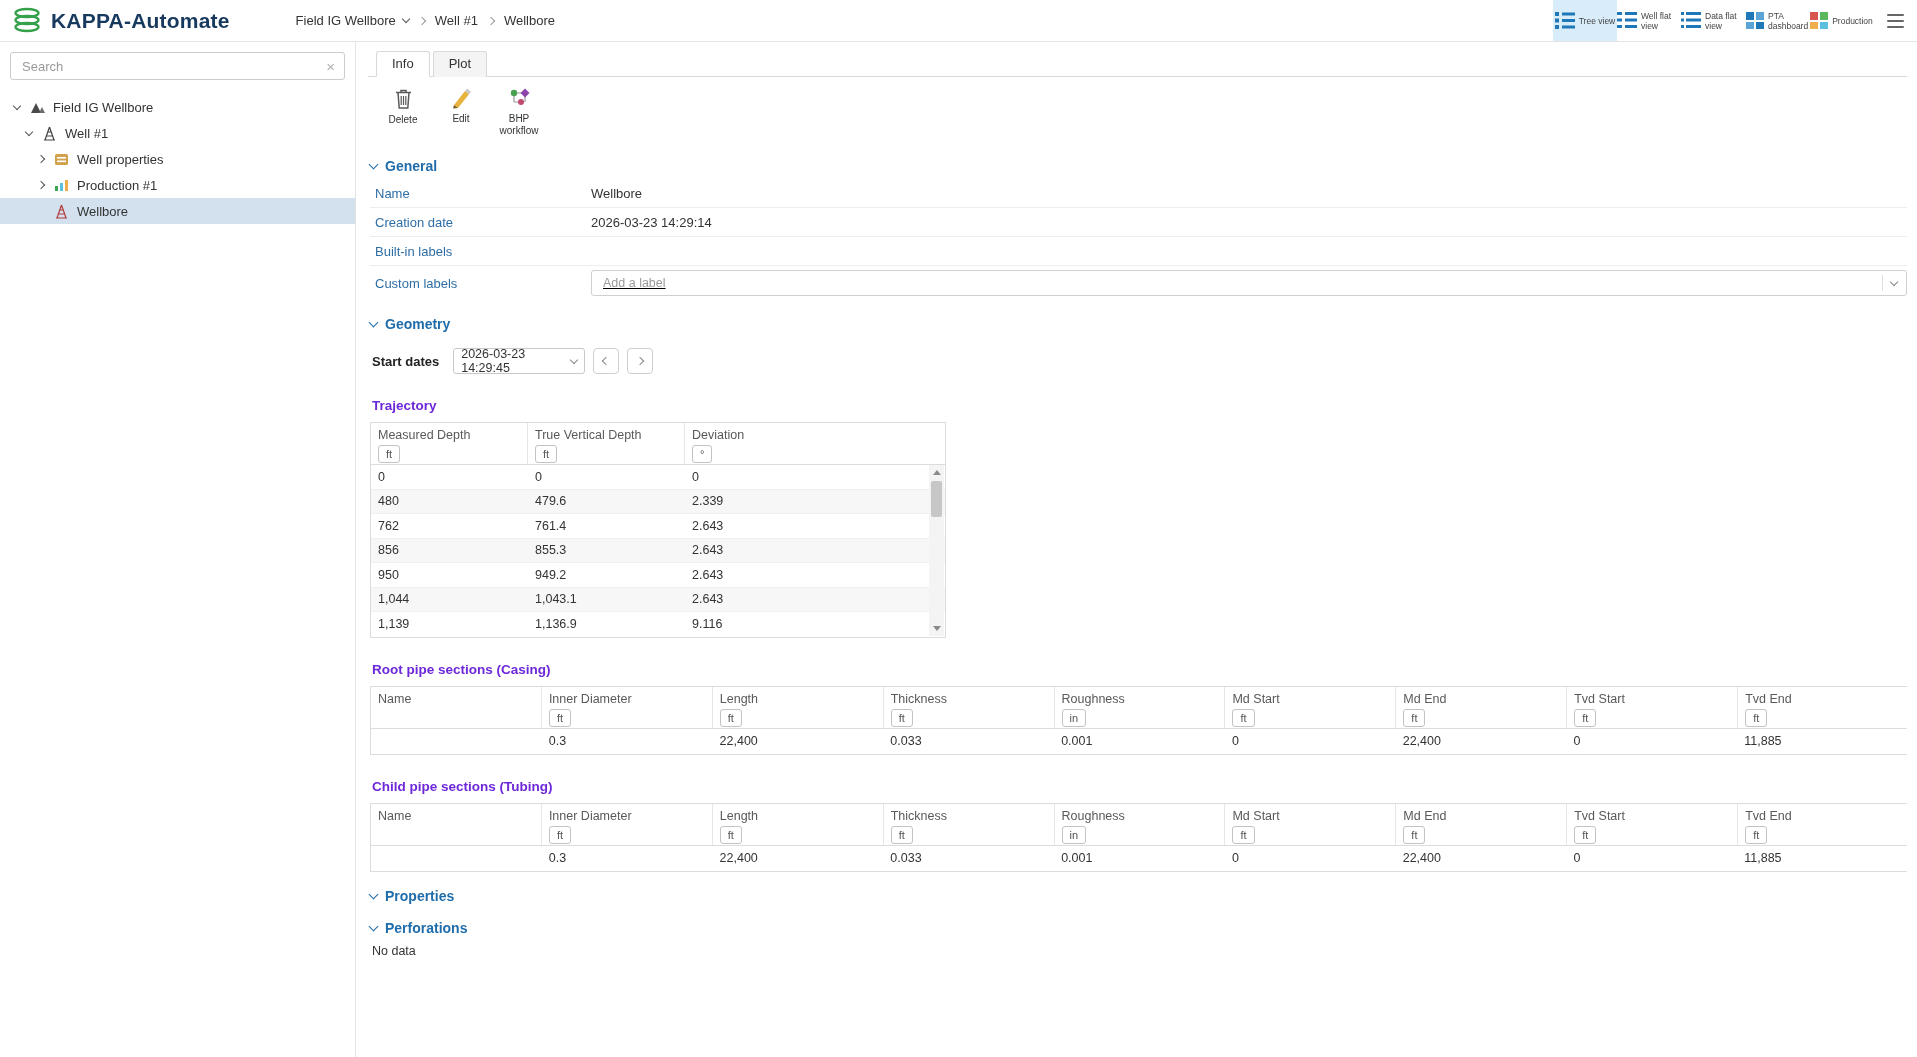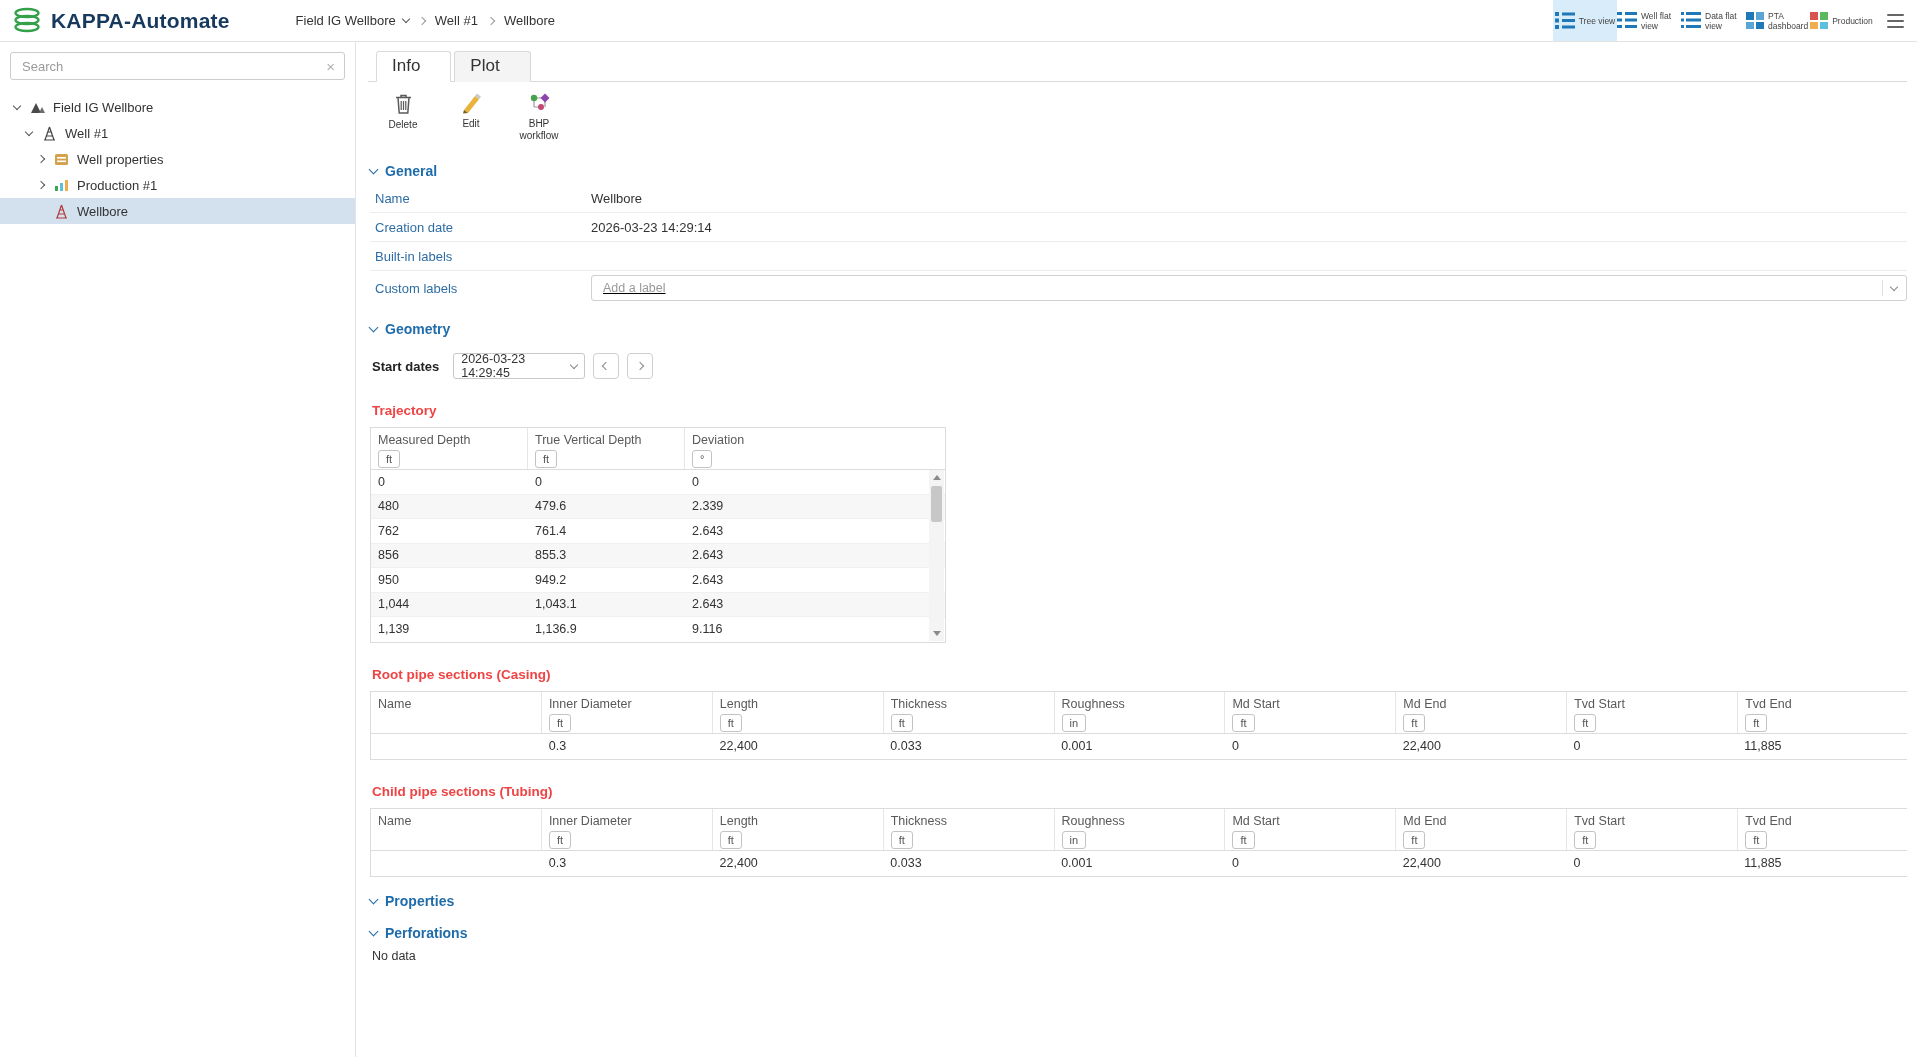--- a/index.html
+++ b/index.html
@@ -41,24 +41,24 @@
   .tree-item { height:26px; display:flex; align-items:center; gap:7px; cursor:pointer; padding-left:12px; }
   .tree-item.lvl1 { padding-left:24px; }
   .tree-item.lvl2 { padding-left:36px; }
   .tree-item.selected { background:#d3e1ef; }
   .tw { width:10px; display:flex; justify-content:center; color:#555; flex:0 0 auto; }
   .ticon { width:17px; height:16px; display:flex; align-items:center; justify-content:center; flex:0 0 auto; }
 
   
   .main { flex:1; min-width:0; display:flex; flex-direction:column; padding:8px 10px 0 12px; }
   .tabs { display:flex; border-bottom:1px solid #d9d9d9; padding-left:8px; }
-  .tab { padding:4px 30px 5px 15px; font-size:17px; color:#333; border:1px solid #d9d9d9; border-bottom:none; border-radius:3px 3px 0 0; margin-right:3px; cursor:pointer; position:relative; top:1px; background:#f4f4f4; }
+  .tab { padding:4px 15px 5px 15px; font-size:13px; color:#333; border:1px solid #d9d9d9; border-bottom:none; border-radius:3px 3px 0 0; margin-right:3px; cursor:pointer; position:relative; top:1px; background:#f4f4f4; }
   .tab.active { background:#fff; border-bottom:1px solid #fff; }
 
-  .toolbar { display:flex; gap:10px; padding:10px 2px 6px 6px; }
+  .toolbar { display:flex; padding:10px 2px 6px 6px; }
   .tool { width:58px; display:flex; flex-direction:column; align-items:center; gap:4px; font-size:10px; color:#333; text-align:center; cursor:pointer; line-height:1.15; }
 
   .content { flex:1; overflow:hidden; padding-left:2px; }
   .section-head { display:flex; align-items:center; gap:8px; color:#1f6cab; font-weight:700; font-size:14px; margin-top:16px; cursor:pointer; }
   .sec-ch { color:#1f6cab; }
 
   .fields { margin-top:5px; }
   .frow { display:flex; align-items:center; min-height:29px; border-bottom:1px solid #ededed; padding-left:5px; }
   .flabel { width:216px; flex:0 0 auto; color:#2e6da4; font-size:13px; }
   .fvalue { color:#333; font-size:13px; }
@@ -69,21 +69,21 @@
   .label-select input::placeholder { color:#9a9a9a; }
   .sel-div { width:1px; height:16px; background:#e0e0e0; margin:0 8px; }
   .sel-ch { color:#888; }
 
   .start-row { display:flex; align-items:center; margin-top:16px; padding-left:2px; }
   .start-label { font-size:13px; font-weight:600; color:#222; margin-right:14px; }
   .date-select { width:132px; height:26px; border:1px solid #c9c9c9; border-radius:3px; display:flex; align-items:center; padding:0 7px; font-size:12.5px; color:#333; cursor:pointer; }
   .date-select .txt { flex:1; }
   .nav-btn { width:26px; height:26px; border:1px solid #cfcfcf; border-radius:4px; display:flex; align-items:center; justify-content:center; color:#8a8a8a; margin-left:8px; cursor:pointer; background:#fff; }
 
-  .subtitle { color:#ef4444; font-size:13.5px; font-weight:700; margin:24px 0 9px 2px; }
+  .subtitle { color:#6d28d9; font-size:13.5px; font-weight:700; margin:24px 0 9px 2px; }
 
   
   .grid { border:1px solid #dcdcdc; font-size:12.5px; color:#333; }
   .thead { display:flex; border-bottom:1px solid #dcdcdc; }
   .th { height:41px; padding:5px 0 0 7px; border-right:1px solid #e6e6e6; color:#595959; }
   .th:last-child { border-right:none; }
   .th .cname { font-size:12.5px; display:block; }
   .unit-btn { display:inline-block; margin-top:3px; border:1px solid #c3c3c3; border-radius:3px; font-size:11px; color:#555; padding:1px 7px; background:#fff; cursor:pointer; line-height:1.3; }
   .tr { display:flex; align-items:center; height:24.5px; border-bottom:1px solid #f0f0f0; cursor:pointer; }
   .tr:last-child { border-bottom:none; }

